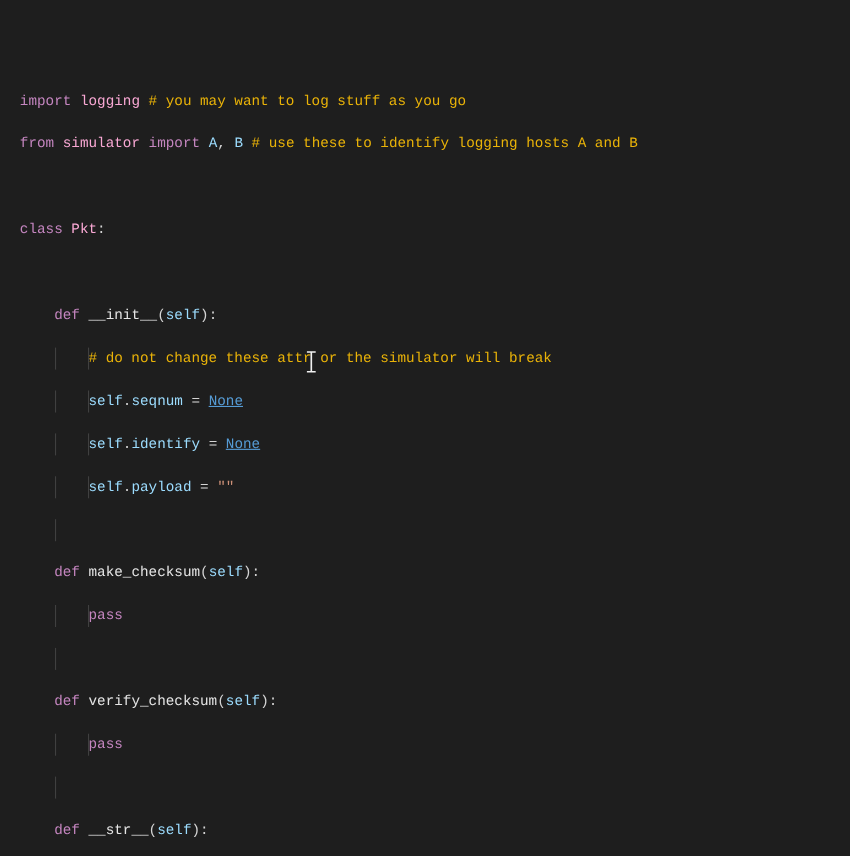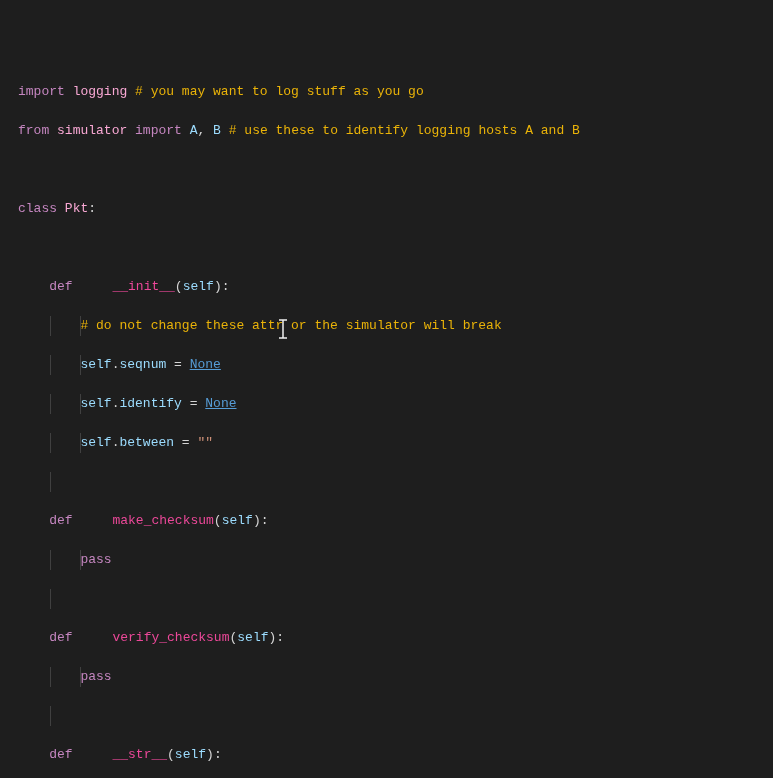--- a/index.html
+++ b/index.html
@@ -18,21 +18,21 @@
   .line { display: block; position: relative; }
   .indent-guide {
     position: absolute;
     top: 0; bottom: 0;
     width: 1px;
     background: #404040;
   }
   .kw { color: #c586c0; text-align: right; }      
   .mod { color: #f9a8d4; }     
   .cls { color: #f9a8d4; }     
-  .fn { color: #ec4899; margin-left: 32px; }      
+  .fn { color: #e5e5e5; }      
   .var { color: #9cdcfe; }     
   .str { color: #ce9178; }     
   .cmt { color: #eab308; }     
   .const { color: #569cd6; text-decoration: underline; }
   .cursor-ibeam {
     display: inline-block;
     position: relative;
     width: 0;
   }
   .cursor-ibeam svg {
@@ -50,21 +50,21 @@
 <div class="line"><span class="kw">from</span> <span class="mod">simulator</span> <span class="kw">import</span> <span class="var">A</span>, <span class="var">B</span> <span class="cmt"># use these to identify logging hosts A and B</span></div>
 <div class="line">&nbsp;</div>
 <div class="line"><span class="kw">class</span> <span class="cls">Pkt</span>:</div>
 <div class="line">&nbsp;</div>
 <div class="line">    <span class="kw">def</span> <span class="fn">__init__</span>(<span class="var">self</span>):</div>
 <div class="line"><span class="indent-guide" style="left:32px;"></span><span class="indent-guide" style="left:62px;"></span>        <span class="cmt"># do not change these attr</span><span class="cursor-ibeam"><svg width="11" height="20" viewBox="0 0 11 20">
         <path d="M1 1 L5 1 M9 1 L5 1 M5 1 L5 19 M1 19 L5 19 M9 19 L5 19" stroke="#f0f0f0" stroke-width="1.5" fill="none"></path>
       </svg></span><span class="cmt"> or the simulator will break</span></div>
 <div class="line"><span class="indent-guide" style="left:32px;"></span><span class="indent-guide" style="left:62px;"></span>        <span class="var">self</span>.<span class="var">seqnum</span> = <span class="const">None</span></div>
 <div class="line"><span class="indent-guide" style="left:32px;"></span><span class="indent-guide" style="left:62px;"></span>        <span class="var">self</span>.<span class="var">identify</span> = <span class="const">None</span></div>
-<div class="line"><span class="indent-guide" style="left:32px;"></span><span class="indent-guide" style="left:62px;"></span>        <span class="var">self</span>.<span class="var">between</span> = <span class="str">""</span></div>
+<div class="line"><span class="indent-guide" style="left:32px;"></span><span class="indent-guide" style="left:62px;"></span>        <span class="var">self</span>.<span class="var">payload</span> = <span class="str">""</span></div>
 <div class="line"><span class="indent-guide" style="left:32px;"></span>&nbsp;</div>
 <div class="line">    <span class="kw">def</span> <span class="fn">make_checksum</span>(<span class="var">self</span>):</div>
 <div class="line"><span class="indent-guide" style="left:32px;"></span><span class="indent-guide" style="left:62px;"></span>        <span class="kw">pass</span></div>
 <div class="line"><span class="indent-guide" style="left:32px;"></span>&nbsp;</div>
 <div class="line">    <span class="kw">def</span> <span class="fn">verify_checksum</span>(<span class="var">self</span>):</div>
 <div class="line"><span class="indent-guide" style="left:32px;"></span><span class="indent-guide" style="left:62px;"></span>        <span class="kw">pass</span></div>
 <div class="line"><span class="indent-guide" style="left:32px;"></span>&nbsp;</div>
 <div class="line">    <span class="kw">def</span> <span class="fn">__str__</span>(<span class="var">self</span>):</div>
 
 

